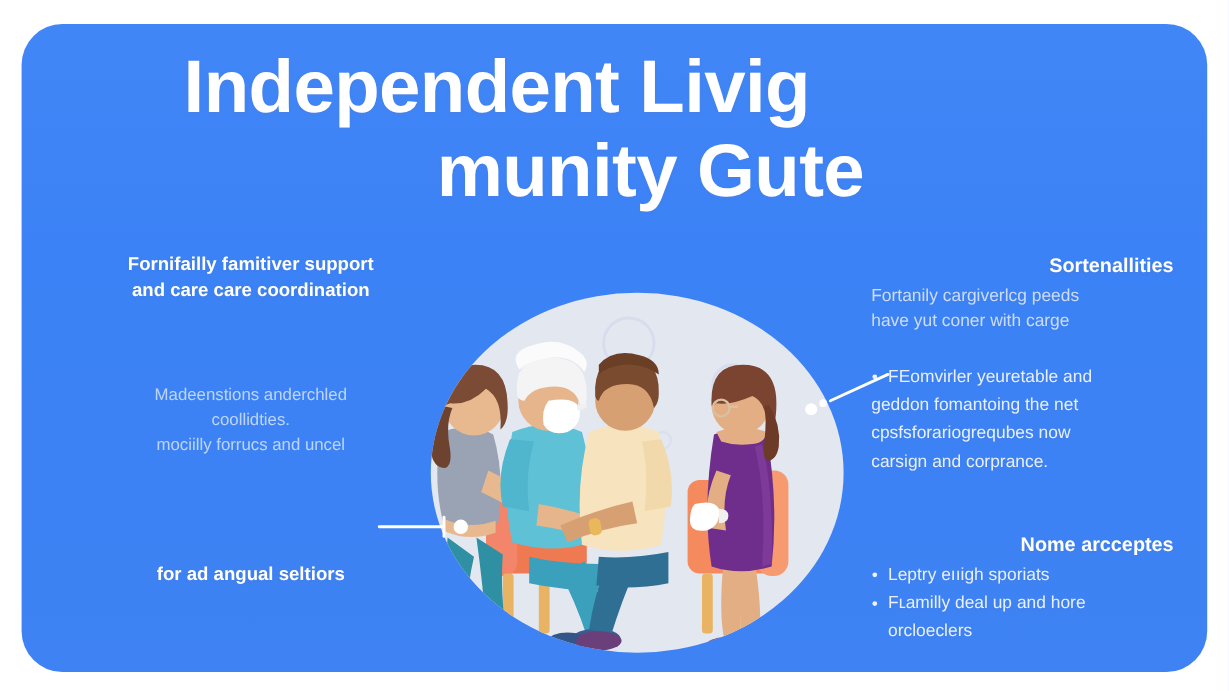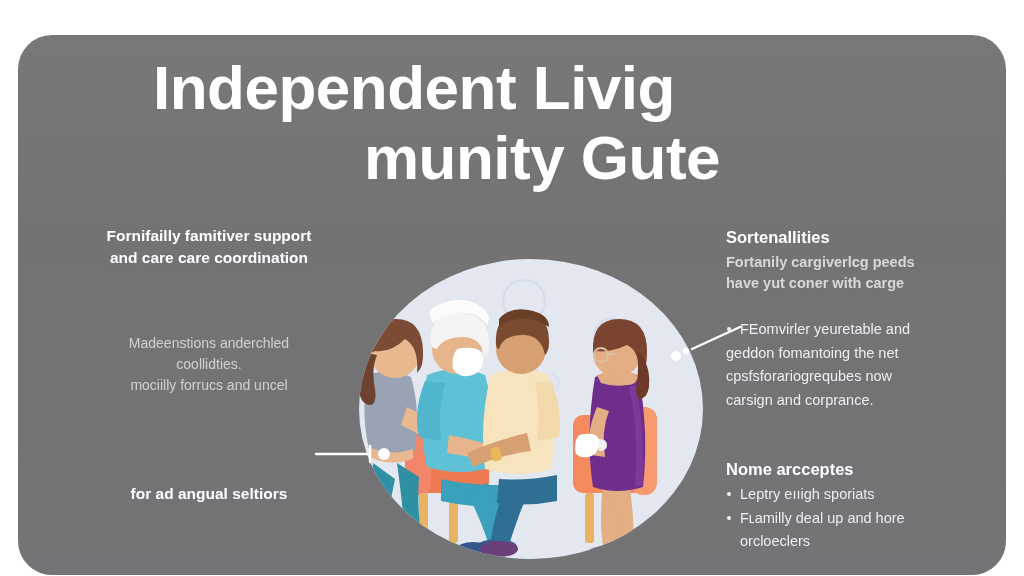--- a/index.html
+++ b/index.html
@@ -13,24 +13,24 @@
     height: 576px;
     overflow: hidden;
     font-family: "Liberation Sans", sans-serif;
     -webkit-font-smoothing: antialiased;
   }
 
   
   #infographic-card {
     position: absolute;
     left: 18px;
-    top: 35px;
+    top: 20px;
     width: 988px;
     height: 540px;
-    background: #737373;
+    background: #3b82f6;
     border-radius: 34px;
     overflow: hidden;
   }
   
   #infographic-card::after {
     content: "";
     position: absolute;
     inset: 0;
     background: linear-gradient(180deg, rgba(255,255,255,0.035) 0%, rgba(255,255,255,0) 38%, rgba(120,128,185,0.05) 100%);
     pointer-events: none;
@@ -78,30 +78,31 @@
 
   .text-block { margin-bottom: 6px; }
 
   .blk-heading {
     color: #ffffff;
     font-size: 16.5px;
     font-weight: 700;
     line-height: 1.22;
     margin: 0 0 5px 0;
     text-shadow: 0 1px 2px rgba(110,118,175,0.22);
+    text-align: right;
   }
   .blk-body {
     color: rgba(255,255,255,0.90);
     font-size: 14.5px;
     font-weight: 400;
     line-height: 1.42;
     margin: 0;
     text-shadow: 0 1px 1px rgba(110,118,175,0.16);
   }
-  .blk-body.dim { color: rgba(255,255,255,0.72); font-weight: bold; }
+  .blk-body.dim { color: rgba(255,255,255,0.72); }
 
   .left-lead {
     color: #ffffff;
     font-size: 15.5px;
     font-weight: 600;
     line-height: 1.45;
     margin: 0;
     text-shadow: 0 1px 2px rgba(110,118,175,0.22);
   }
   .left-soft {

